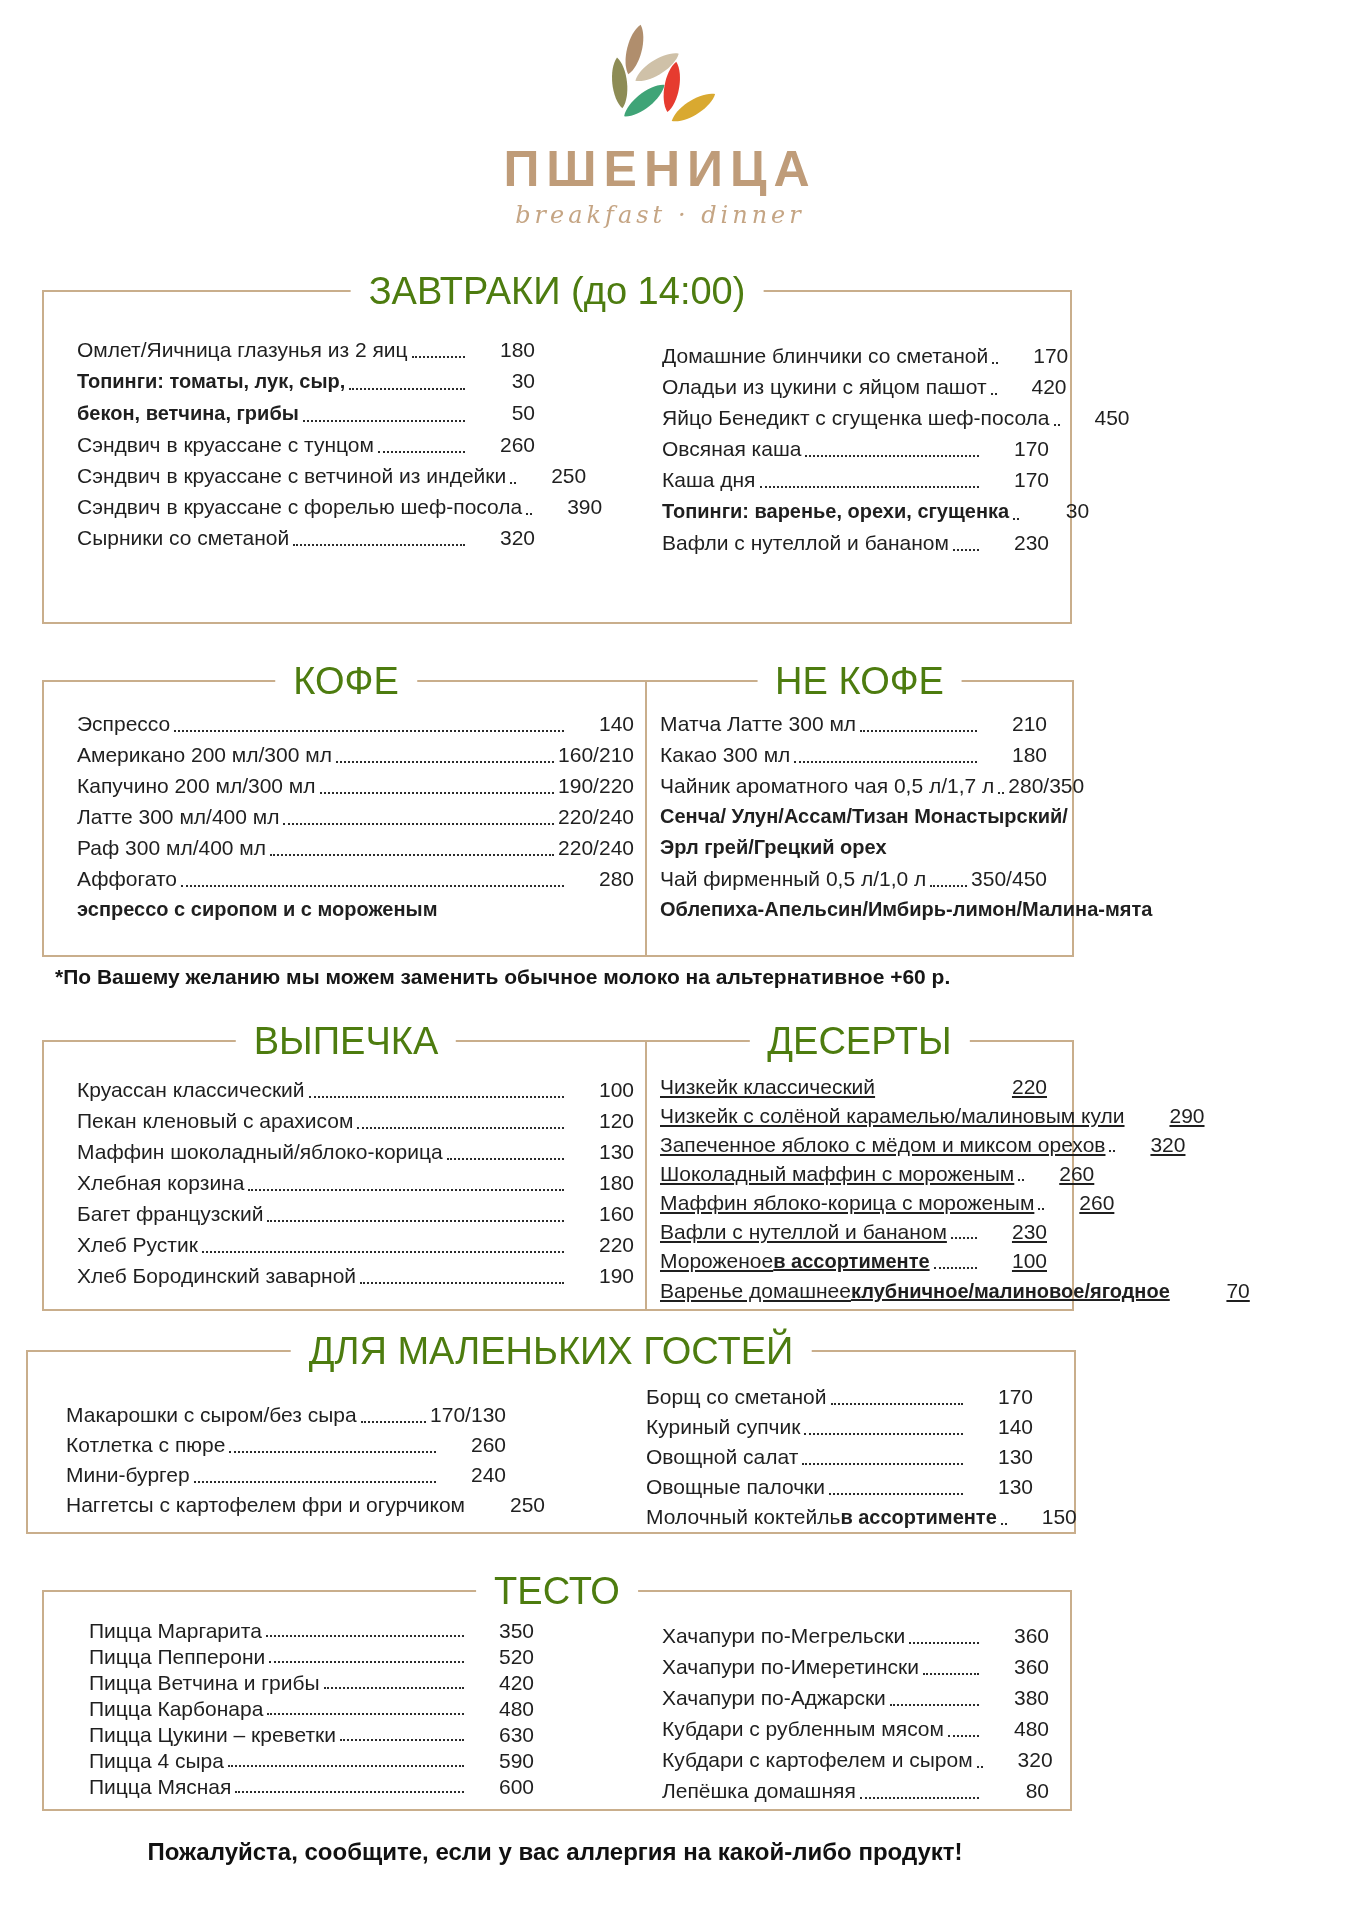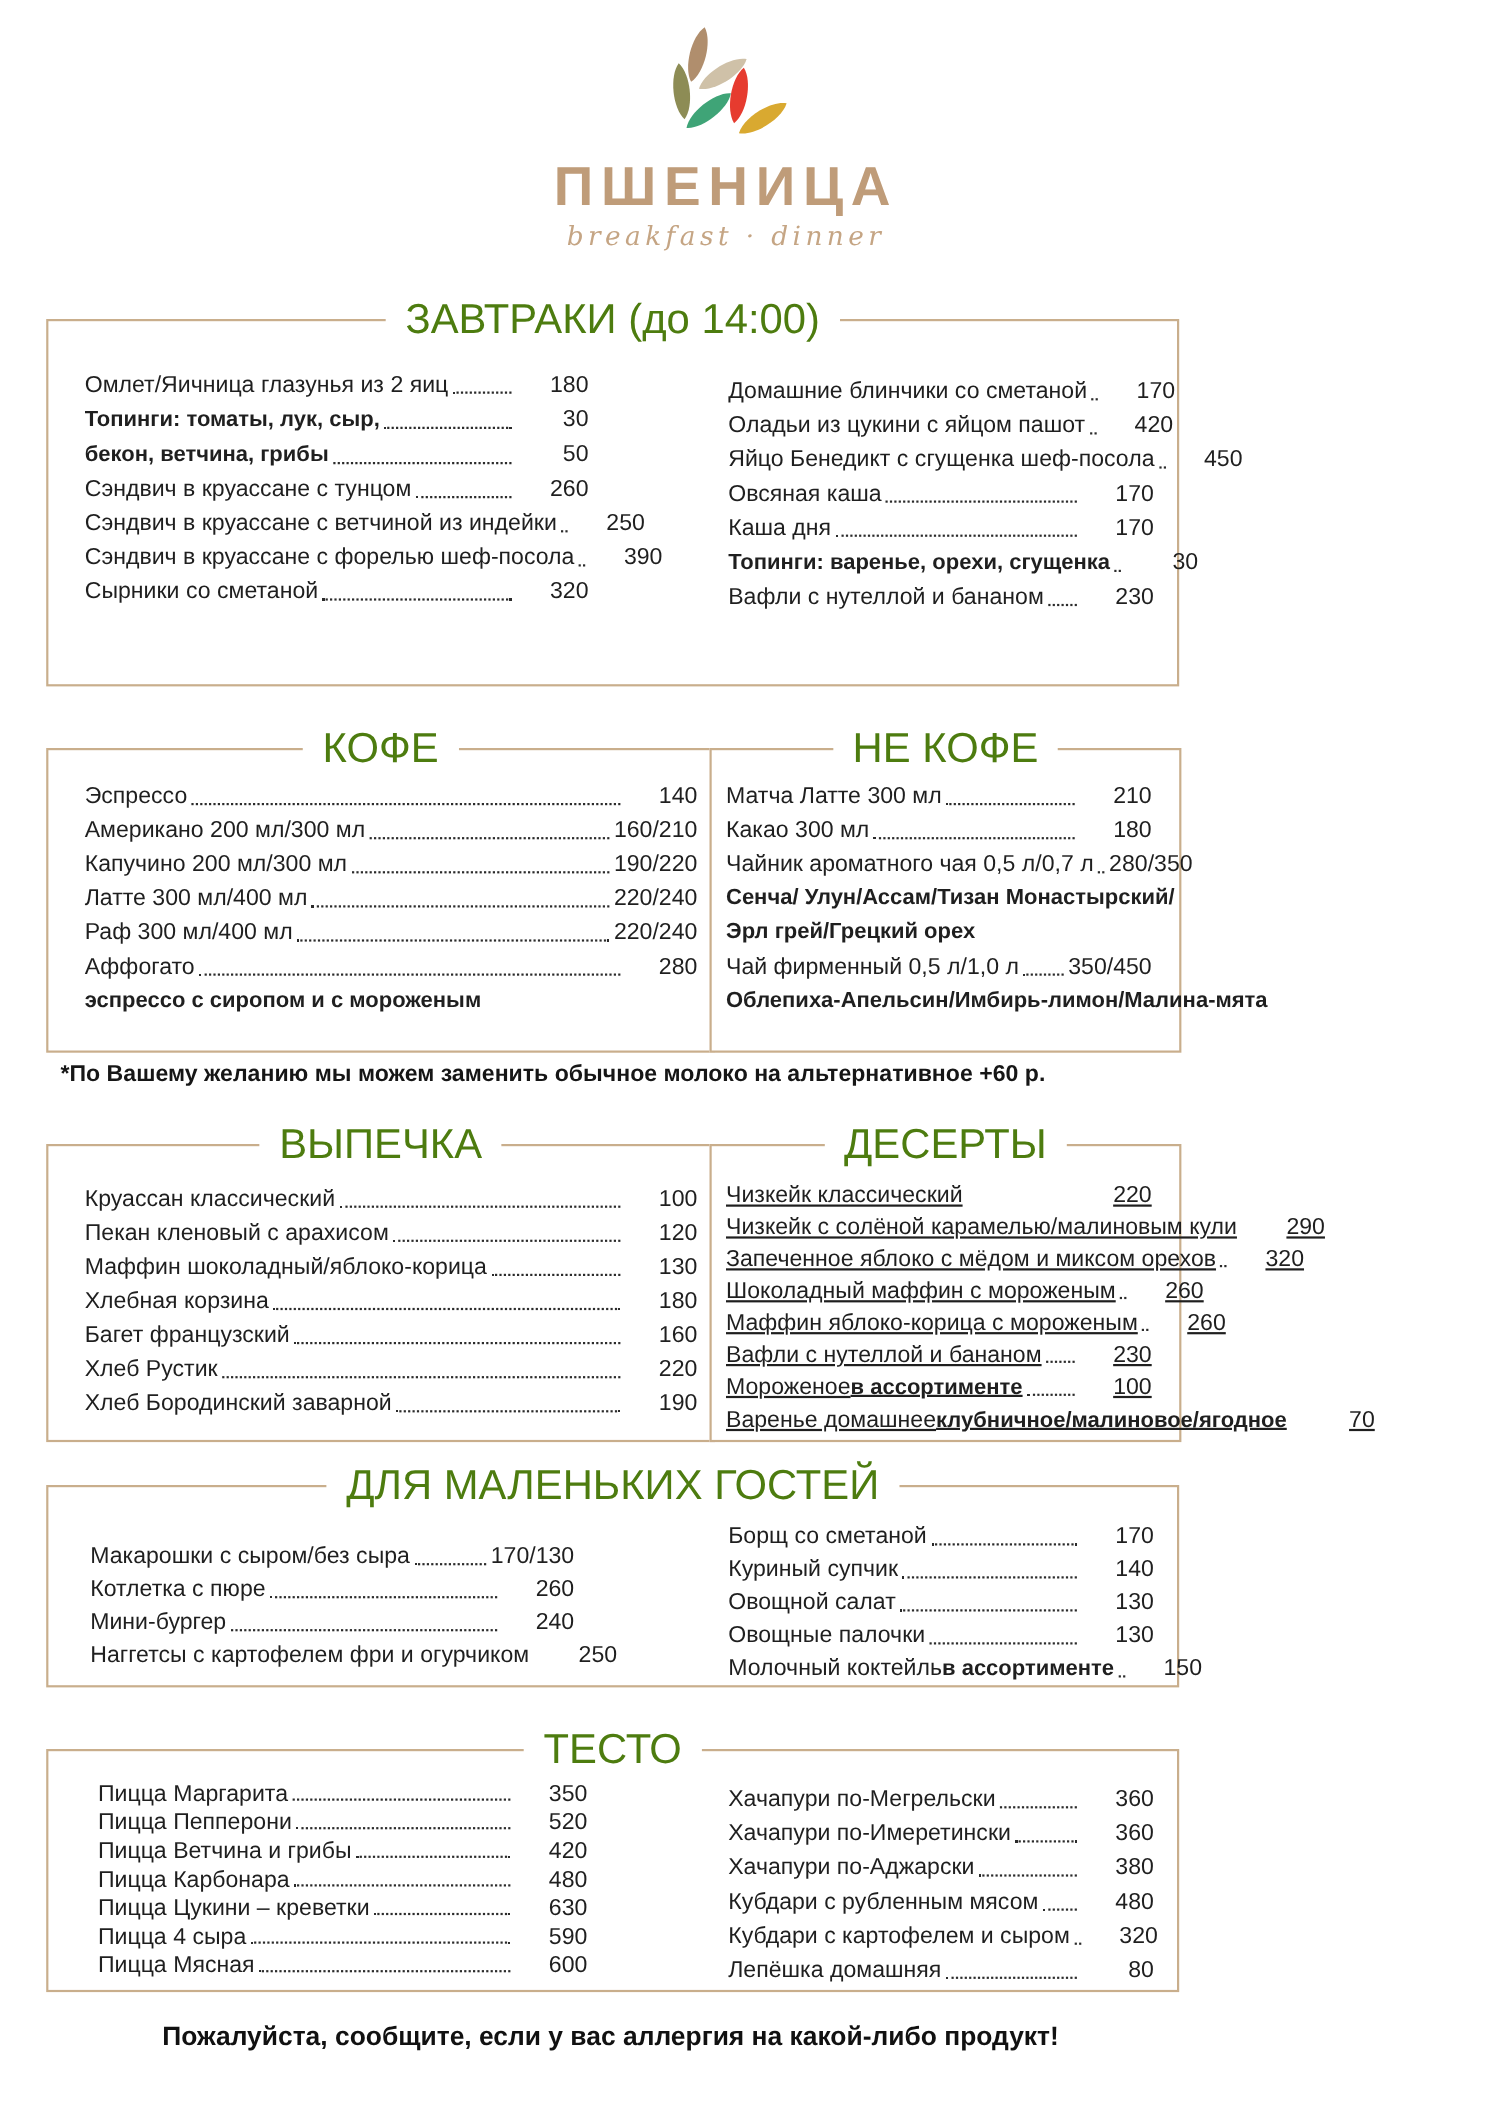--- a/index.html
+++ b/index.html
@@ -54,21 +54,21 @@
   .items-pad-right { padding:26px 25px 0 13px; }
   .items-pad-bak   { padding:32px 14px 0 33px; }
   .items-pad-des   { padding:30px 25px 0 13px;text-decoration:underline; }
 
   
   #breakfast-box { left:42px; top:290px;  width:1026px; height:330px; }
   #coffee-box    { left:42px; top:680px;  width:604px;  height:273px; }
   #notcoffee-box { left:645px; top:680px; width:425px;  height:273px; }
   #bakery-box    { left:42px; top:1040px; width:604px;  height:267px; }
   #desserts-box  { left:645px; top:1040px; width:425px; height:267px; }
-  #kids-box      { left:42px; top:1350px; width:1026px; height:180px; }
+  #kids-box      { left:26px; top:1350px; width:1026px; height:180px;padding-left:20px; }
   #dough-box     { left:42px; top:1590px; width:1026px; height:217px; }
 
   #breakfast-left  { left:33px;  top:42px; width:458px; }
   #breakfast-right { left:618px; top:48px; width:387px; }
   #kids-left       { left:38px;  top:48px; width:440px; }
   #kids-right      { left:618px; top:30px; width:387px; }
   #dough-left      { left:45px;  top:26px; width:445px; }
   #dough-right     { left:618px; top:28px; width:387px; }
 
   .milk-note {
@@ -272,21 +272,21 @@
       </div>
 
       <div class="row">
         <span class="nm">Какао 300 мл</span>
         <span class="nm b"></span>
         <span class="dots"></span>
         <span class="pr">180</span>
       </div>
 
       <div class="row">
-        <span class="nm">Чайник ароматного чая 0,5 л/0,7 л</span>
+        <span class="nm">Чайник ароматного чая 0,5 л/1,7 л</span>
         <span class="nm b"></span>
         <span class="dots"></span>
         <span class="pr">280/350</span>
       </div>
 
       <div class="row no-dots">
         <span class="nm"></span>
         <span class="nm b">Сенча/ Улун/Ассам/Тизан Монастырский/</span>
         <span class="dots"></span>
         <span class="pr"></span>

